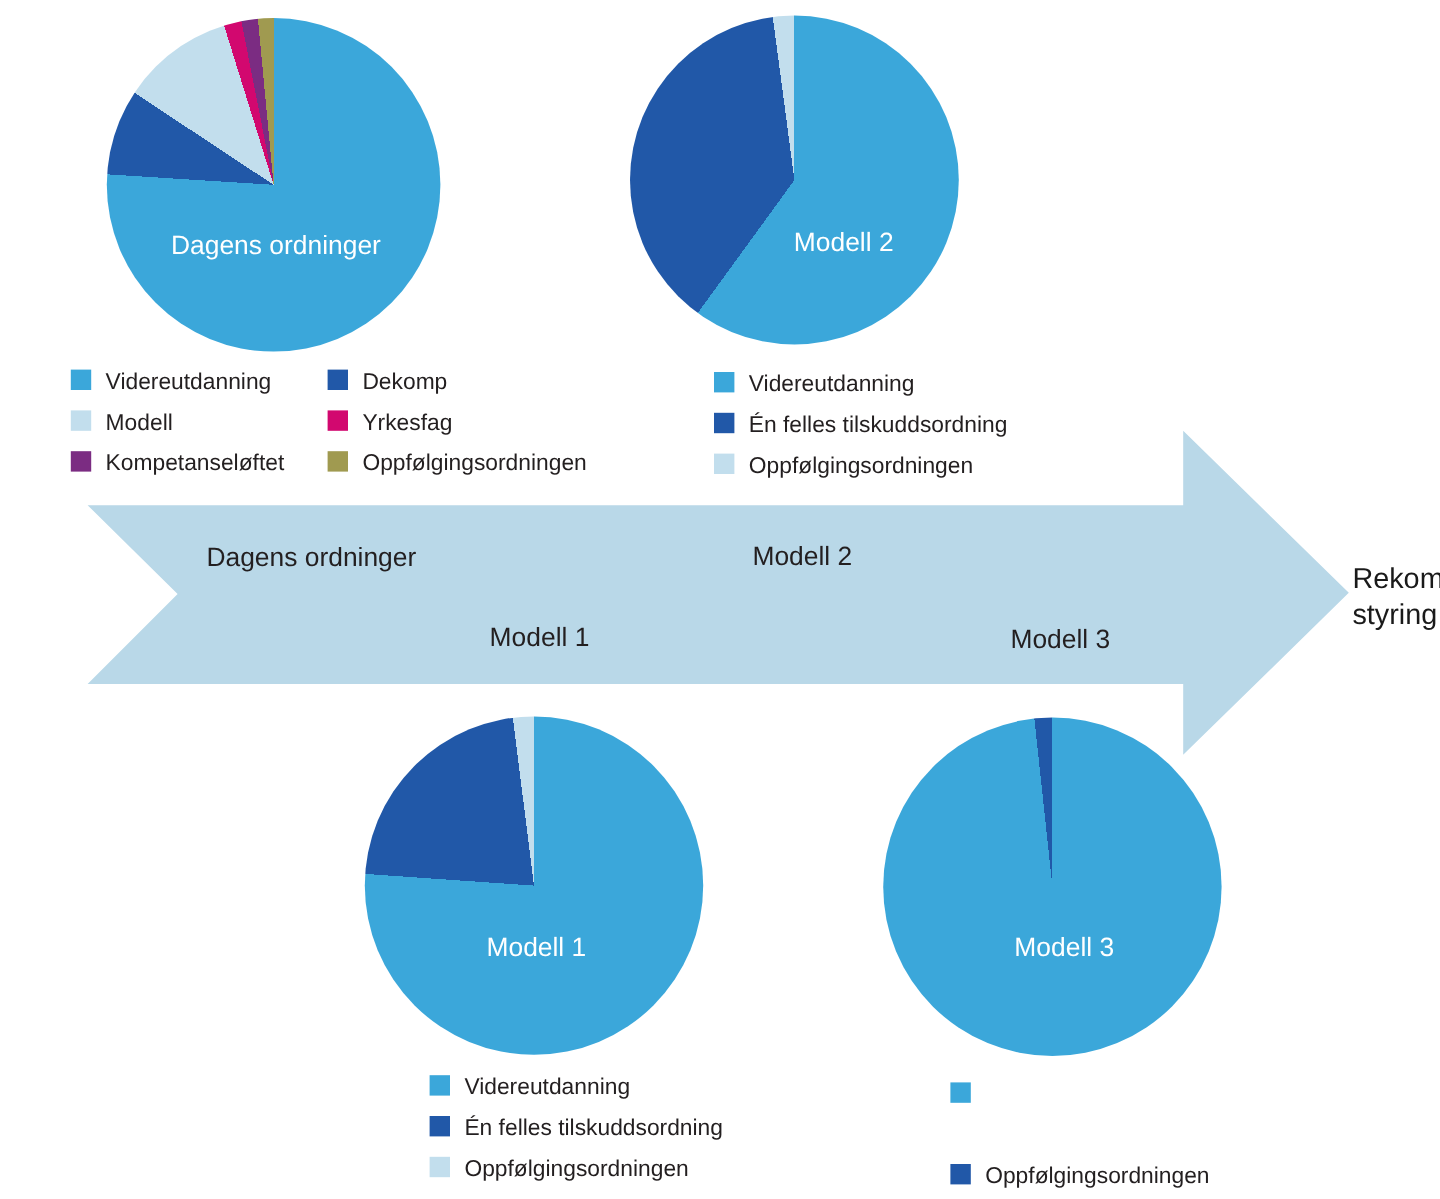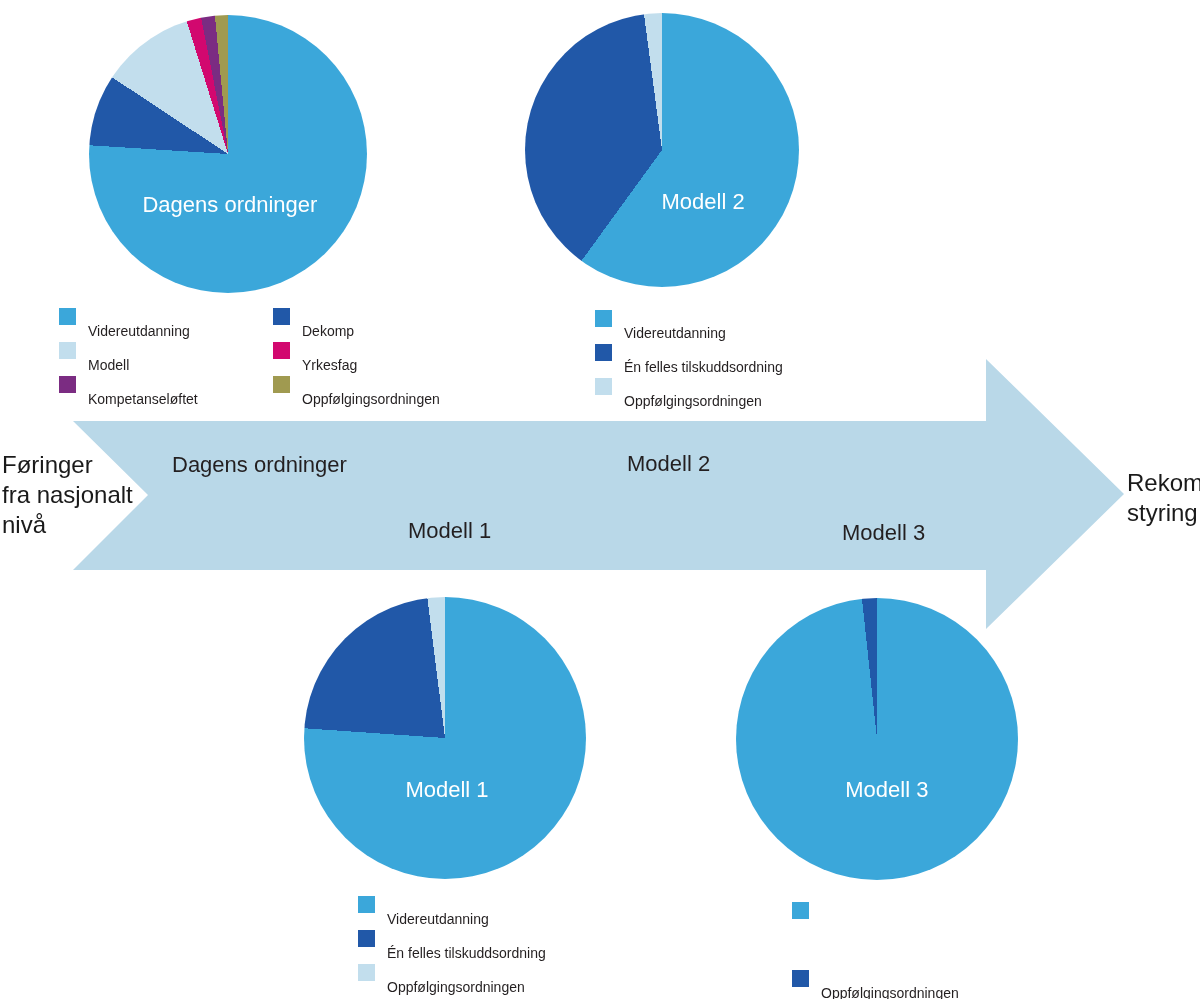--- a/index.html
+++ b/index.html
@@ -15,21 +15,21 @@
   #pie2 .pie-label{left:65%;top:69%;}
   #pie3{left:304px;top:597px;width:282px;height:282px;}
   #pie3 .pie-label{left:50.7%;top:68.4%;}
   #pie4{left:736px;top:598px;width:282px;height:282px;}
   #pie4 .pie-label{left:53.5%;top:68%;}
 
   .legend{position:absolute;z-index:2;}
   .legend-row{display:flex;align-items:flex-start;height:22px;margin-bottom:12px;}
   .legend-row.tall{height:56px;}
   .swatch{width:17px;height:17px;flex:0 0 17px;margin-top:2px;margin-right:12px;}
-  .legend-text{font-size:14px;line-height:26px;white-space:pre-line;margin-top:12px;}
+  .legend-text{font-size:19px;line-height:26px;white-space:pre-line;}
   #legend1{left:59px;top:306px;display:flex;}
   #legend1 .col1{width:214px;}
   #legend2{left:595px;top:308px;}
   #legend3{left:358px;top:894px;}
   #legend4{left:792px;top:900px;}
 
   .arrow-label{position:absolute;font-size:22px;z-index:1;white-space:nowrap;}
   #arrow-label-0{left:172px;top:452px;}
   #arrow-label-1{left:627px;top:451px;}
   #arrow-label-2{left:408px;top:518px;}
@@ -41,23 +41,20 @@
 </style>
 </head>
 <body>
 
 <div class="stage">
 
   <svg class="arrow" width="1200" height="999" viewBox="0 0 1200 999">
     <polygon points="73,421 986,421 986,359 1124,494 986,629 986,570 73,570 148,495" fill="#B9D8E8"></polygon>
   </svg>
 
-  <div class="side-label" id="left-label">Føringer
-fra nasjonalt
-nivå</div>
   <div class="side-label" id="right-label">Rekomp
 styring</div>
 
   <span class="arrow-label" id="arrow-label-0">Dagens ordninger</span>
   <span class="arrow-label" id="arrow-label-1">Modell 2</span>
   <span class="arrow-label" id="arrow-label-2">Modell 1</span>
   <span class="arrow-label" id="arrow-label-3">Modell 3</span>
 
   <div class="pie" id="pie1" style="background: conic-gradient(rgb(59, 167, 218) 0deg, rgb(59, 167, 218) 273.6deg, rgb(33, 88, 168) 273.6deg, rgb(33, 88, 168) 303.48deg, rgb(194, 222, 237) 303.48deg, rgb(194, 222, 237) 342.72deg, rgb(210, 8, 111) 342.72deg, rgb(210, 8, 111) 348.84deg, rgb(123, 44, 130) 348.84deg, rgb(123, 44, 130) 354.6deg, rgb(160, 154, 80) 354.6deg, rgb(160, 154, 80) 360deg);">
     <span class="pie-label">Dagens ordninger</span>

